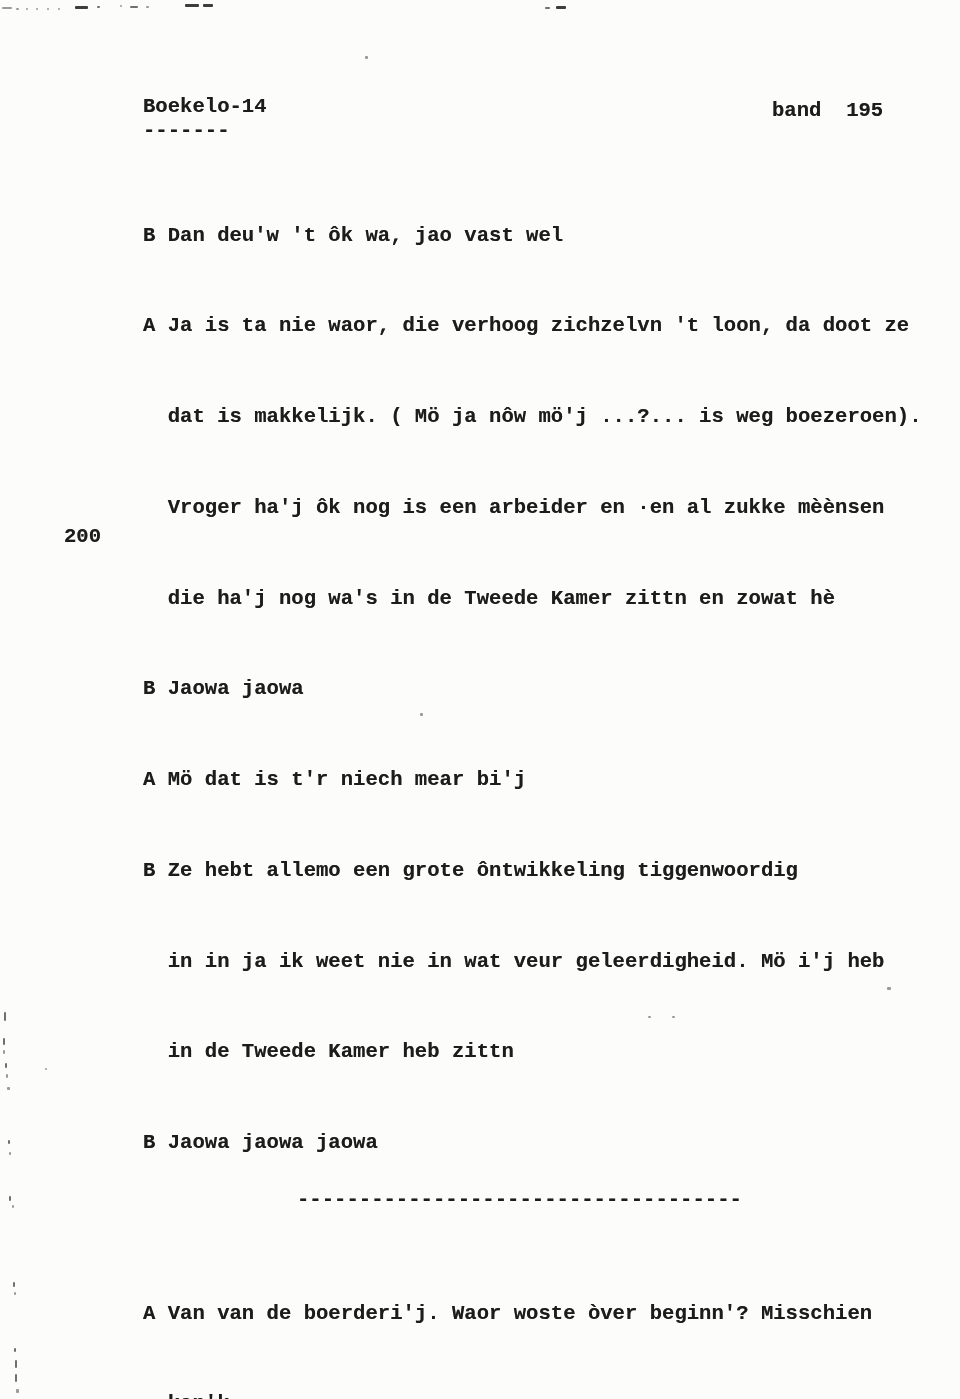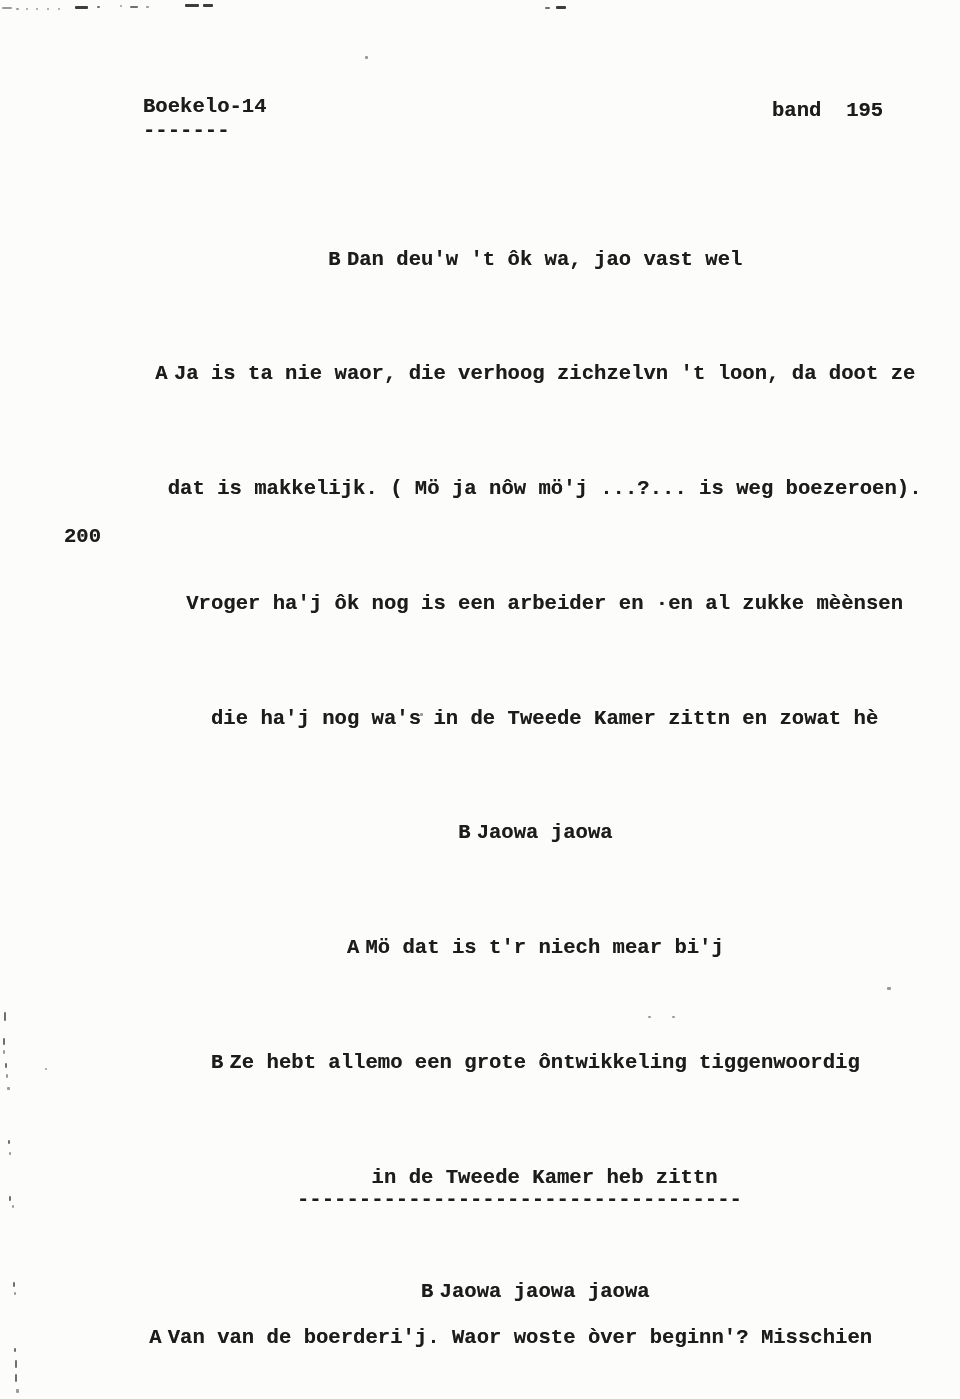--- a/index.html
+++ b/index.html
@@ -4,36 +4,36 @@
 <style>
   html,body{margin:0;padding:0;}
   body{
     width:960px;height:1399px;
     background:#fcfcfa;
     font-family:"Liberation Mono","DejaVu Sans Mono",monospace;
     color:#1c1c1c;
     overflow:hidden;
     position:relative;
   }
-  .page{position:absolute;inset:0;width:960px;height:1399px;text-align:center;}
+  .page{position:absolute;inset:0;width:960px;height:1399px;}
   .type{
     font-size:20.6px;
     font-weight:700;
     line-height:30.25px;
     letter-spacing:0;
     white-space:pre;
     color:#1c1c1c;
     text-shadow:0 0 0.5px rgba(20,20,20,.55);
   }
   .abs{position:absolute;}
   .header-title{left:143px;top:92px;}
   .title-underline{left:143px;top:116px;}
   .band-label{left:772px;top:96px;}
   .dialogue{left:143px;top:160px;}
-  .row{height:30.25px;margin-top:24px;}
+  .row{height:30.25px;}
   .spk{display:inline-block;width:2ch;white-space:pre;}
   .txt{white-space:pre;}
   .margin-number{left:64px;top:522px;}
   .separator{left:297px;top:1185px;}
   .bottom-block{left:143px;top:1238px;}
   .art{position:absolute;background:#6f6f6f;border-radius:1px;}
   .art.dk{background:#3d3d3d;}
   .art.lt{background:#9a9a9a;}
 </style>
 </head>
@@ -89,20 +89,21 @@
 
   <div class="abs type dialogue">
     <div class="row"><span class="spk">B</span><span class="txt">Dan deu'w 't ôk wa, jao vast wel</span></div>
     <div class="row"><span class="spk">A</span><span class="txt">Ja is ta nie waor, die verhoog zichzelvn 't loon, da doot ze</span></div>
     <div class="row"><span class="spk"></span><span class="txt">dat is makkelijk. ( Mö ja nôw mö'j ...?... is weg boezeroen).</span></div>
     <div class="row"><span class="spk"></span><span class="txt">Vroger ha'j ôk nog is een arbeider en ·en al zukke mèènsen</span></div>
     <div class="row"><span class="spk"></span><span class="txt">die ha'j nog wa's in de Tweede Kamer zittn en zowat hè</span></div>
     <div class="row"><span class="spk">B</span><span class="txt">Jaowa jaowa</span></div>
     <div class="row"><span class="spk">A</span><span class="txt">Mö dat is t'r niech mear bi'j</span></div>
     <div class="row"><span class="spk">B</span><span class="txt">Ze hebt allemo een grote ôntwikkeling tiggenwoordig</span></div>
+    <div class="row"><span class="spk"></span><span class="txt">in in ja ik weet nie in wat veur geleerdigheid. Mö i'j heb</span></div>
     <div class="row"><span class="spk"></span><span class="txt">in de Tweede Kamer heb zittn</span></div>
     <div class="row"><span class="spk">B</span><span class="txt">Jaowa jaowa jaowa</span></div>
     
     
     
     
     
     
     
     

